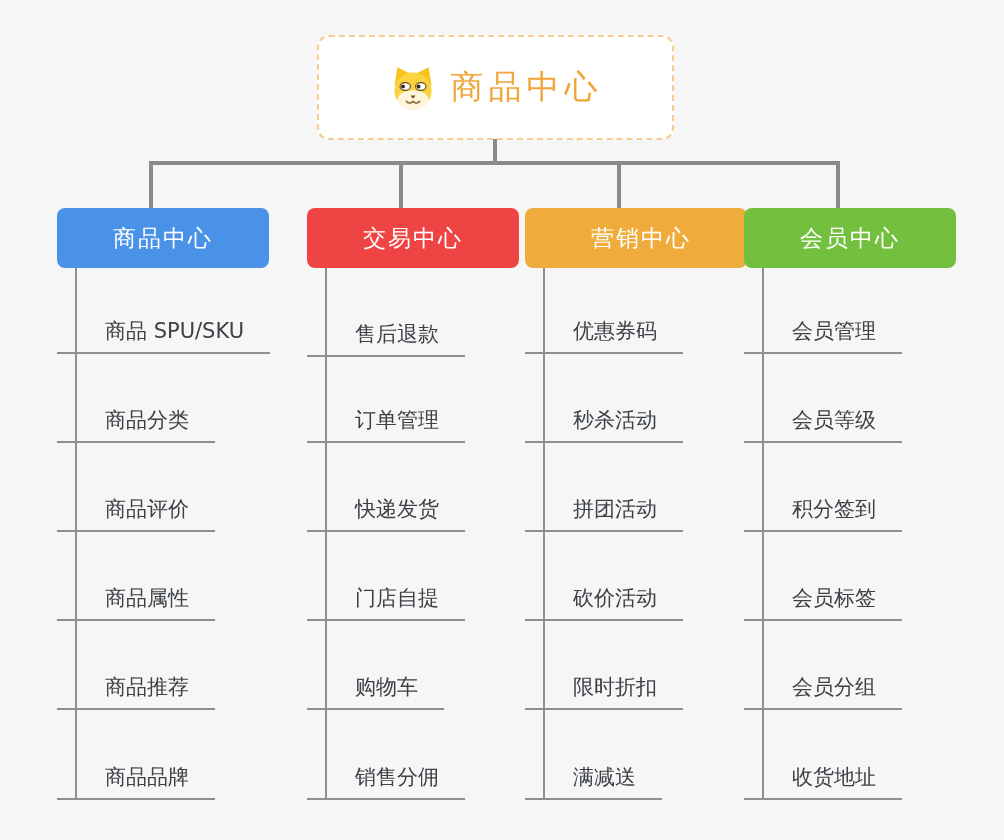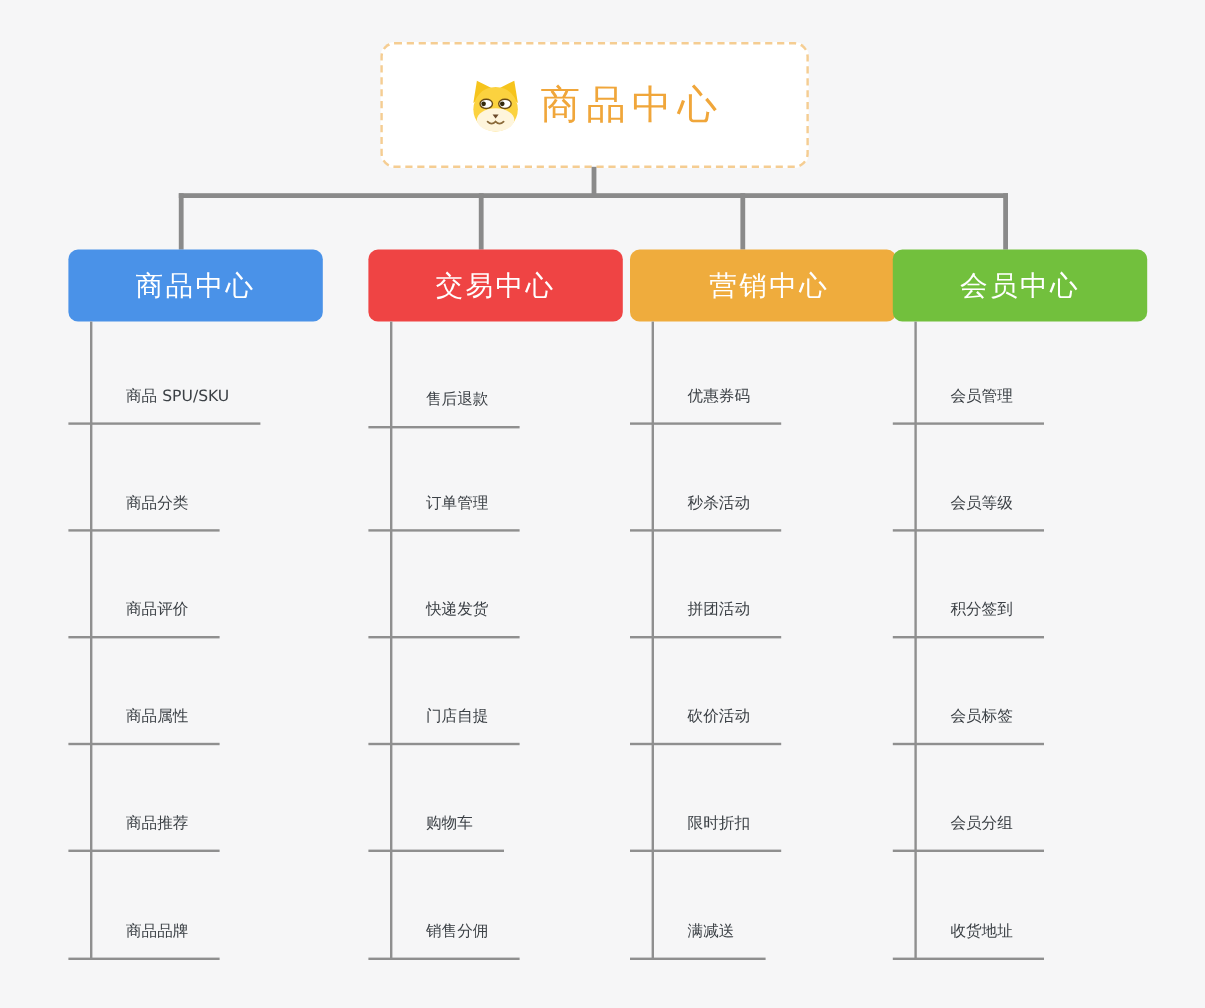--- a/index.html
+++ b/index.html
@@ -42,21 +42,21 @@
   .column{position:absolute;top:268px;width:252px;}
   .col-1{left:57px;} .col-2{left:307px;} .col-3{left:525px;} .col-4{left:744px;}
   .rail{position:absolute;left:18px;top:0;width:2px;height:532px;background:#8F8F8F;}
   .item{height:89px;display:flex;align-items:flex-end;}
   .item.first{height:86px;}
   .item.last{height:90px;}
   .leaf-label{
     display:inline-block;box-sizing:border-box;
     padding:0 26px 7px 48px;
     border-bottom:2px solid #8F8F8F;
-    font-size:13px;line-height:28px;color:#3C4146;white-space:nowrap;
+    font-size:21px;line-height:28px;color:#3C4146;white-space:nowrap;
   }
 </style>
 </head>
 <body>
 
 <div class="stage">
 
   <div class="root-node" style="border-color: rgb(245, 205, 146);">
     <svg class="dog-icon" viewBox="0 0 64 62" xmlns="http://www.w3.org/2000/svg">
       <polygon points="7,28 11,3 29,12" fill="#F6C41C"></polygon>

